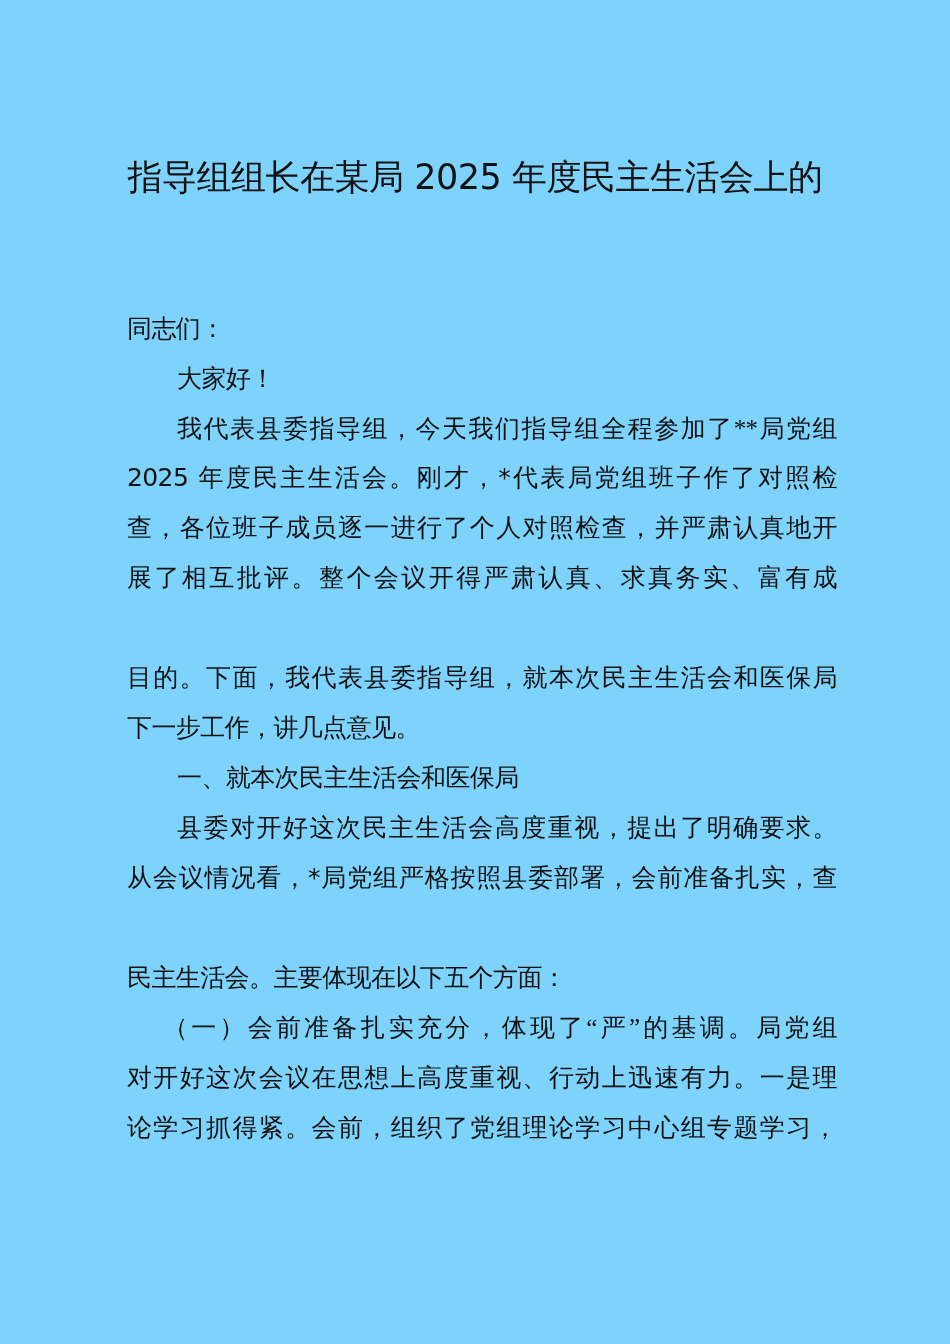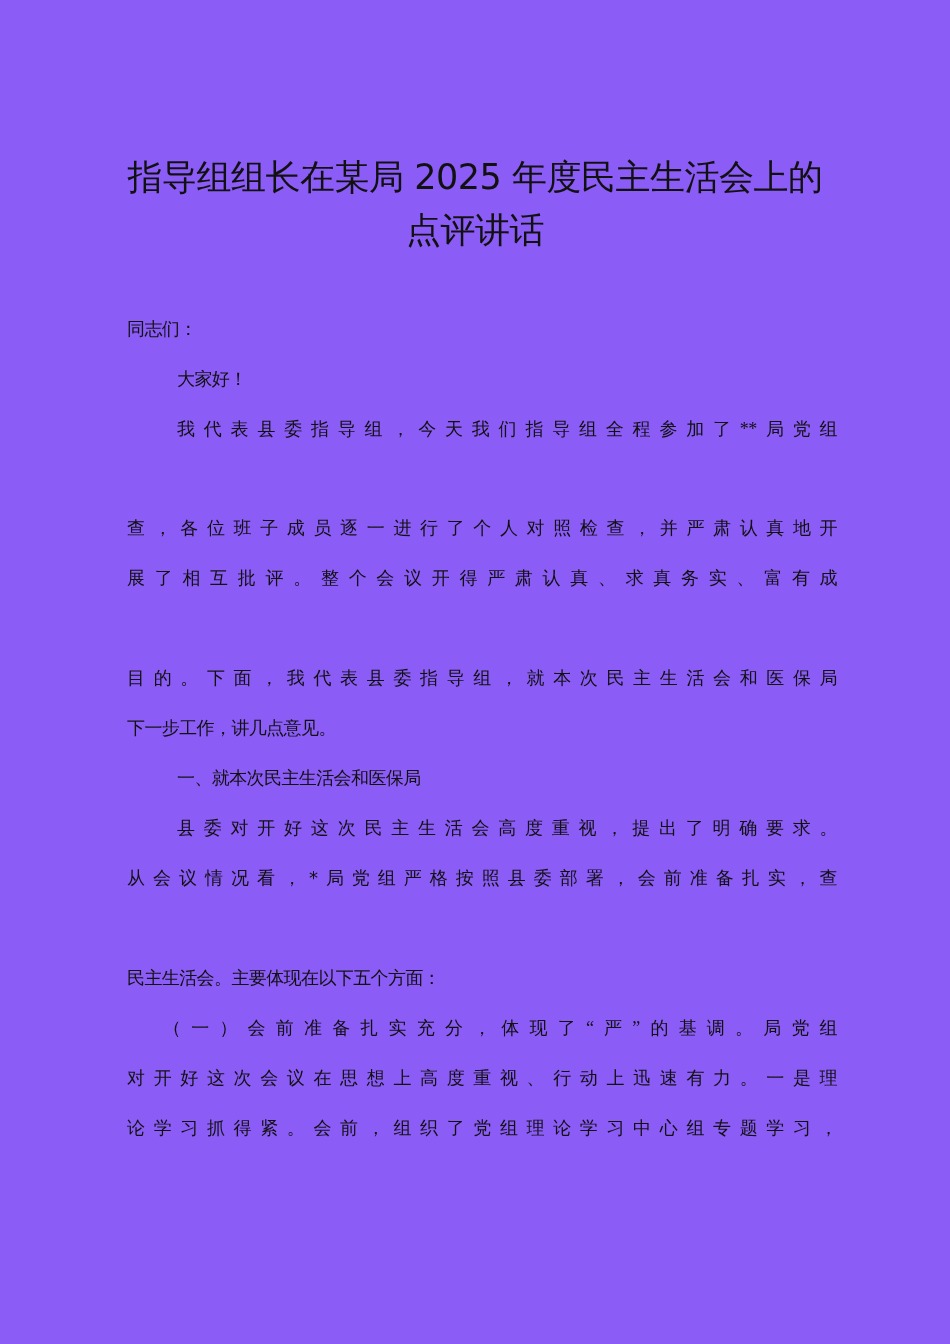--- a/index.html
+++ b/index.html
@@ -1,36 +1,36 @@
 <!DOCTYPE html>
 <html><head>
   <meta charset="utf-8">
   <style>
     html, body { margin: 0; padding: 0; background: #ffffff; }
     body { width: 950px; height: 1344px; position: relative; overflow: hidden;
       font-family: "DejaVu Sans", "Liberation Sans", sans-serif; color: #111111; }
-    .page { position: absolute; left: 0; top: 0; width: 950px; height: 1344px; background: #8b5cf6; }
+    .page { position: absolute; left: 0; top: 0; width: 950px; height: 1344px; background: #7dd3fc; }
     .title { position: absolute; left: 0; width: 950px; text-align: center;
       font-size: 35px; line-height: 50px; white-space: nowrap; letter-spacing: -0.5px; }
-    .line { position: absolute; left: 127px; width: 710px; font-size: 18px; line-height: 50px;
+    .line { position: absolute; left: 127px; width: 710px; font-size: 25px; line-height: 50px;
       white-space: nowrap; letter-spacing: -0.6px; }
     .indent { left: 177px; font-family: Liberation Serif, serif; }
     .justify { text-align: justify; text-align-last: justify; }
   </style>
 </head>
 <body>
 
 <div class="page">
   <div class="title" style="top:152px">指导组组长在某局 2025 年度民主生活会上的</div>
-  <div class="title" style="top:205px">点评讲话</div>
 
   <div class="line" style="top:304px">同志们：</div>
   <div class="line indent" style="top:354px">大家好！</div>
 
   <div class="line indent justify" style="top:404px; width:660px">我代表县委指导组，今天我们指导组全程参加了**局党组</div>
+  <div class="line justify" style="top:453px">2025 年度民主生活会。刚才，*代表局党组班子作了对照检</div>
   <div class="line justify" style="top:503px">查，各位班子成员逐一进行了个人对照检查，并严肃认真地开</div>
   <div class="line justify" style="top:553px">展了相互批评。整个会议开得严肃认真、求真务实、富有成</div>
   <div class="line justify" style="top:653px">目的。下面，我代表县委指导组，就本次民主生活会和医保局</div>
   <div class="line" style="top:703px">下一步工作，讲几点意见。</div>
 
   <div class="line indent" style="top:753px">一、就本次民主生活会和医保局</div>
 
   <div class="line indent justify" style="top:803px; width:660px">县委对开好这次民主生活会高度重视，提出了明确要求。</div>
   <div class="line justify" style="top:853px">从会议情况看，*局党组严格按照县委部署，会前准备扎实，查</div>
   <div class="line" style="top:953px">民主生活会。主要体现在以下五个方面：</div>

